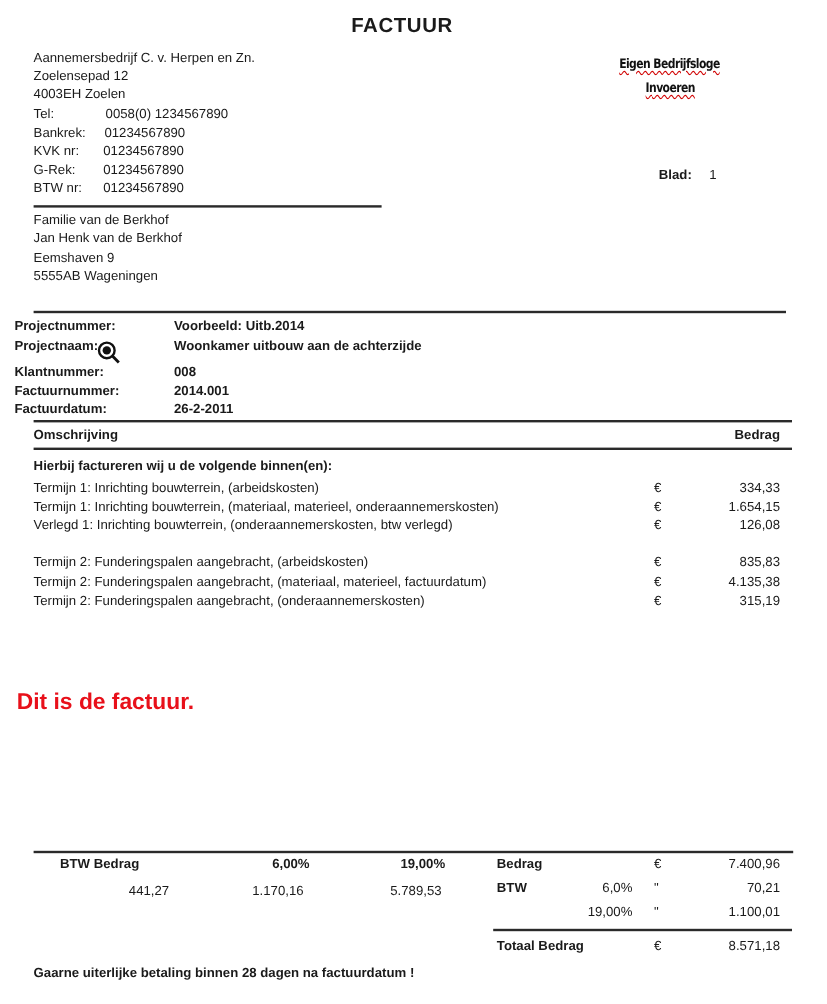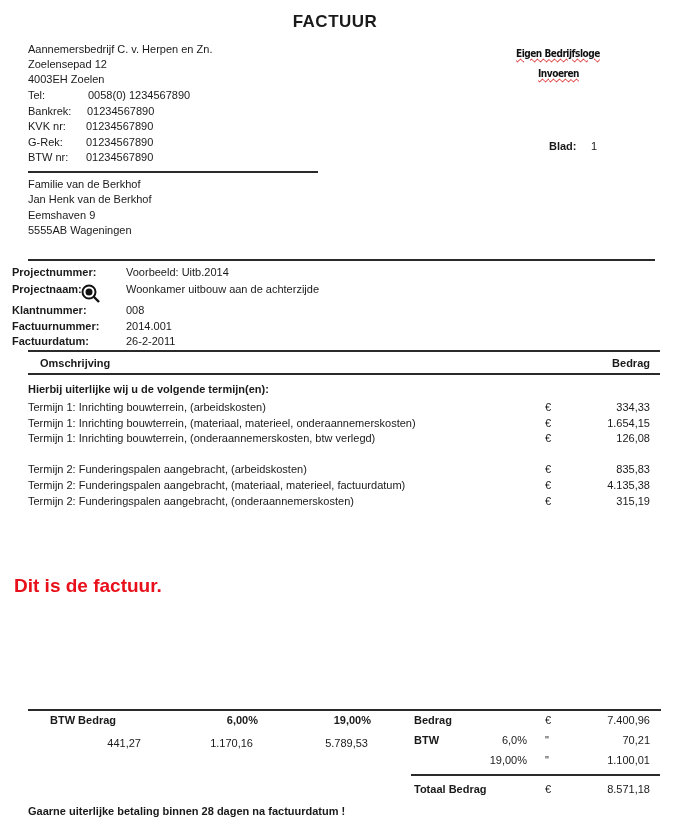--- a/index.html
+++ b/index.html
@@ -6,21 +6,21 @@
   body { width:689px; height:837px; position:relative; overflow:hidden;
          font-family:"Liberation Sans", sans-serif; color:#1a1a1a; font-size:11px; }
   .abs { position:absolute; white-space:nowrap; }
   .title { left:0; width:670px; top:12px; text-align:center; font-size:17px; font-weight:bold; letter-spacing:0.5px; }
   .line { position:absolute; height:2px; background:#2a2a2a; }
   .co-line { left:28px; line-height:15.6px; }
   .logo { font-family:"DejaVu Sans", sans-serif; font-weight:bold; font-size:11px; color:#111; letter-spacing:-0.6px; transform:scaleX(0.82); transform-origin:left; }
   .logo span { text-decoration:underline wavy #d00000; text-decoration-thickness:1px; }
   .bold { font-weight:bold; }
   .meta-label { left:12px; font-weight:bold; }
-  .meta-val { left:126px; }
+  .meta-val { left:145px;font-weight:bold; }
   .row-desc { left:28px;text-align:right; }
   .row-eur { left:545px; }
   .row-amt { right:39px; text-align:center; }
   .red { color:#e8101a; font-weight:bold; font-size:19px; left:14px; top:575px; }
   .mag { position:absolute; left:79px; top:284px; width:22px; height:20px; }
 </style>
 </head>
 <body>
 
 <div class="abs title">FACTUUR</div>
@@ -69,39 +69,39 @@
 </svg>
 <div class="abs meta-label" style="top:304px">Klantnummer:</div>
 <div class="abs meta-val" style="top:304px">008</div>
 <div class="abs meta-label" style="top:320px">Factuurnummer:</div>
 <div class="abs meta-val" style="top:320px">2014.001</div>
 <div class="abs meta-label" style="top:335px">Factuurdatum:</div>
 <div class="abs meta-val" style="top:335px">26-2-2011</div>
 
 <div class="line" style="left:28px;width:632px;top:350px"></div>
 
-<div class="abs bold" style="left:40px;top:357px">Omschrijving</div>
+<div class="abs bold" style="left:28px;top:357px">Omschrijving</div>
 <div class="abs bold" style="right:39px;top:357px">Bedrag</div>
 <div class="line" style="left:28px;width:632px;top:373px"></div>
 
-<div class="abs bold" style="left:28px;top:383px">Hierbij uiterlijke wij u de volgende termijn(en):</div>
+<div class="abs bold" style="left:28px;top:383px">Hierbij factureren wij u de volgende binnen(en):</div>
 
 <div>
   <div>
     <div class="abs row-desc" style="top:401px">Termijn 1: Inrichting bouwterrein, (arbeidskosten)</div>
     <div class="abs row-eur" style="top:401px">€</div>
     <div class="abs row-amt" style="top:401px">334,33</div>
   </div>
   <div>
     <div class="abs row-desc" style="top:417px">Termijn 1: Inrichting bouwterrein, (materiaal, materieel, onderaannemerskosten)</div>
     <div class="abs row-eur" style="top:417px">€</div>
     <div class="abs row-amt" style="top:417px">1.654,15</div>
   </div>
   <div>
-    <div class="abs row-desc" style="top:432px">Termijn 1: Inrichting bouwterrein, (onderaannemerskosten, btw verlegd)</div>
+    <div class="abs row-desc" style="top:432px">Verlegd 1: Inrichting bouwterrein, (onderaannemerskosten, btw verlegd)</div>
     <div class="abs row-eur" style="top:432px">€</div>
     <div class="abs row-amt" style="top:432px">126,08</div>
   </div>
   <div>
     <div class="abs row-desc" style="top:463px">Termijn 2: Funderingspalen aangebracht, (arbeidskosten)</div>
     <div class="abs row-eur" style="top:463px">€</div>
     <div class="abs row-amt" style="top:463px">835,83</div>
   </div>
   <div>
     <div class="abs row-desc" style="top:479px">Termijn 2: Funderingspalen aangebracht, (materiaal, materieel, factuurdatum)</div>

